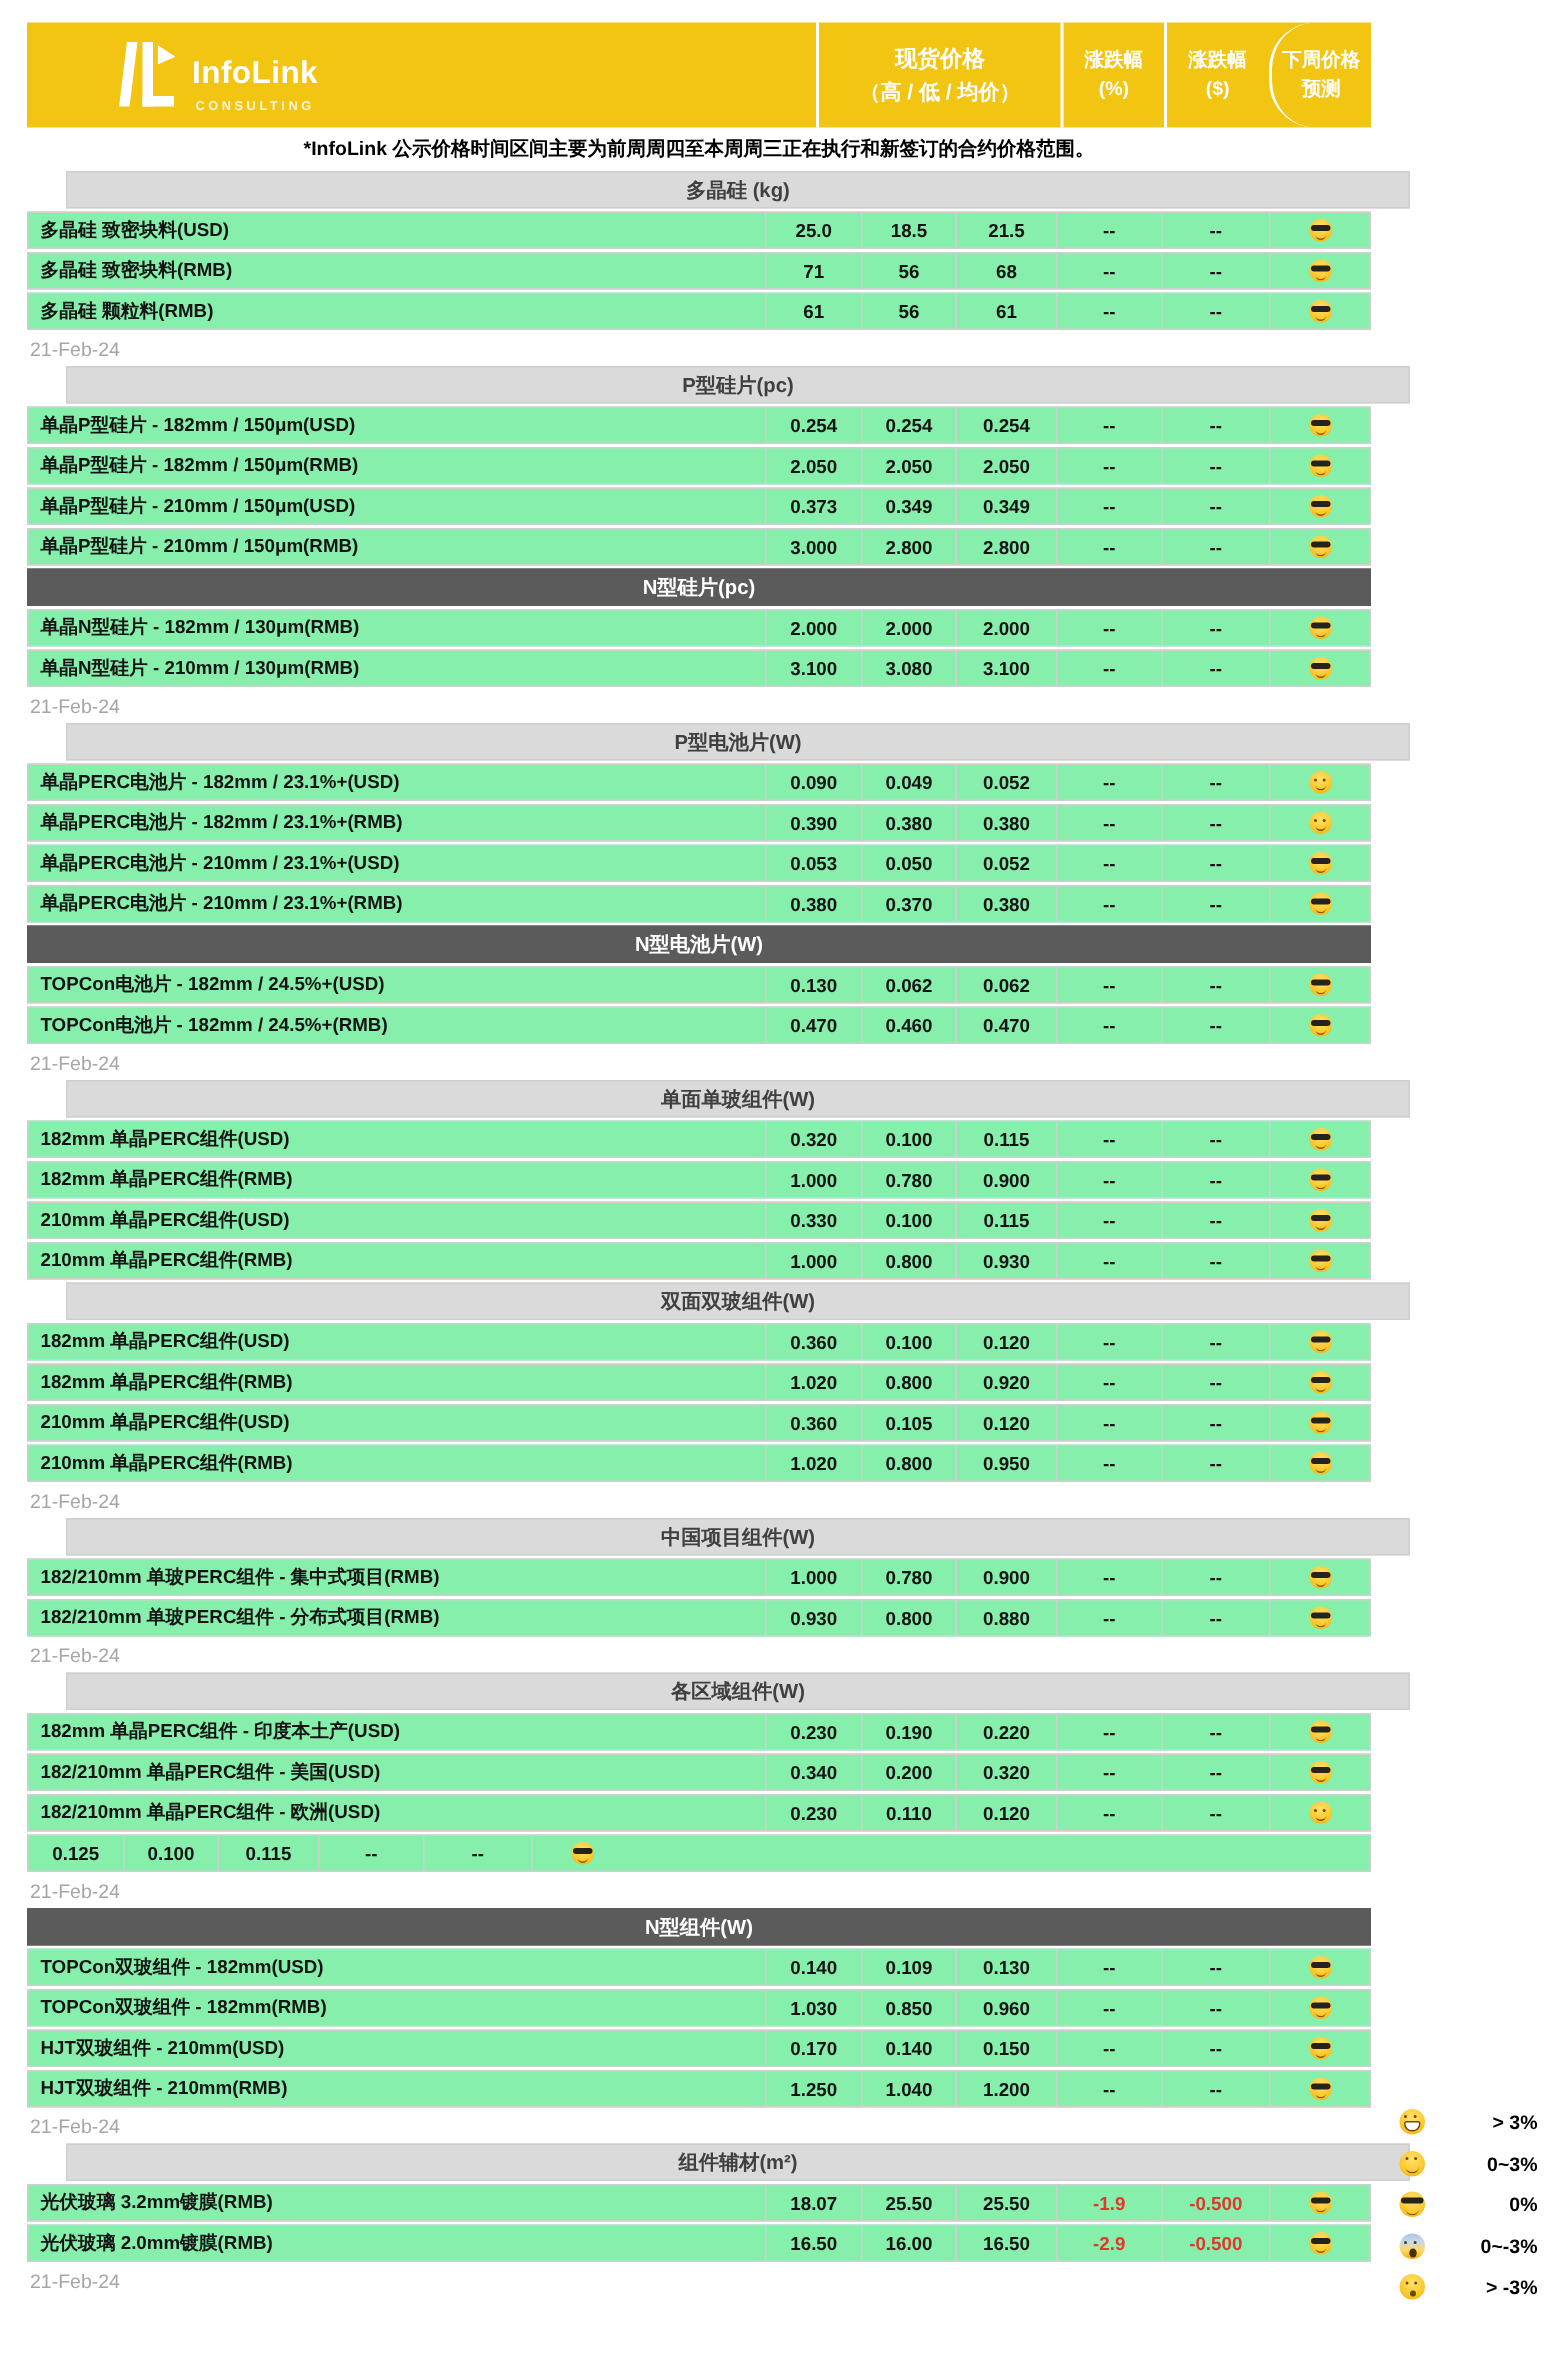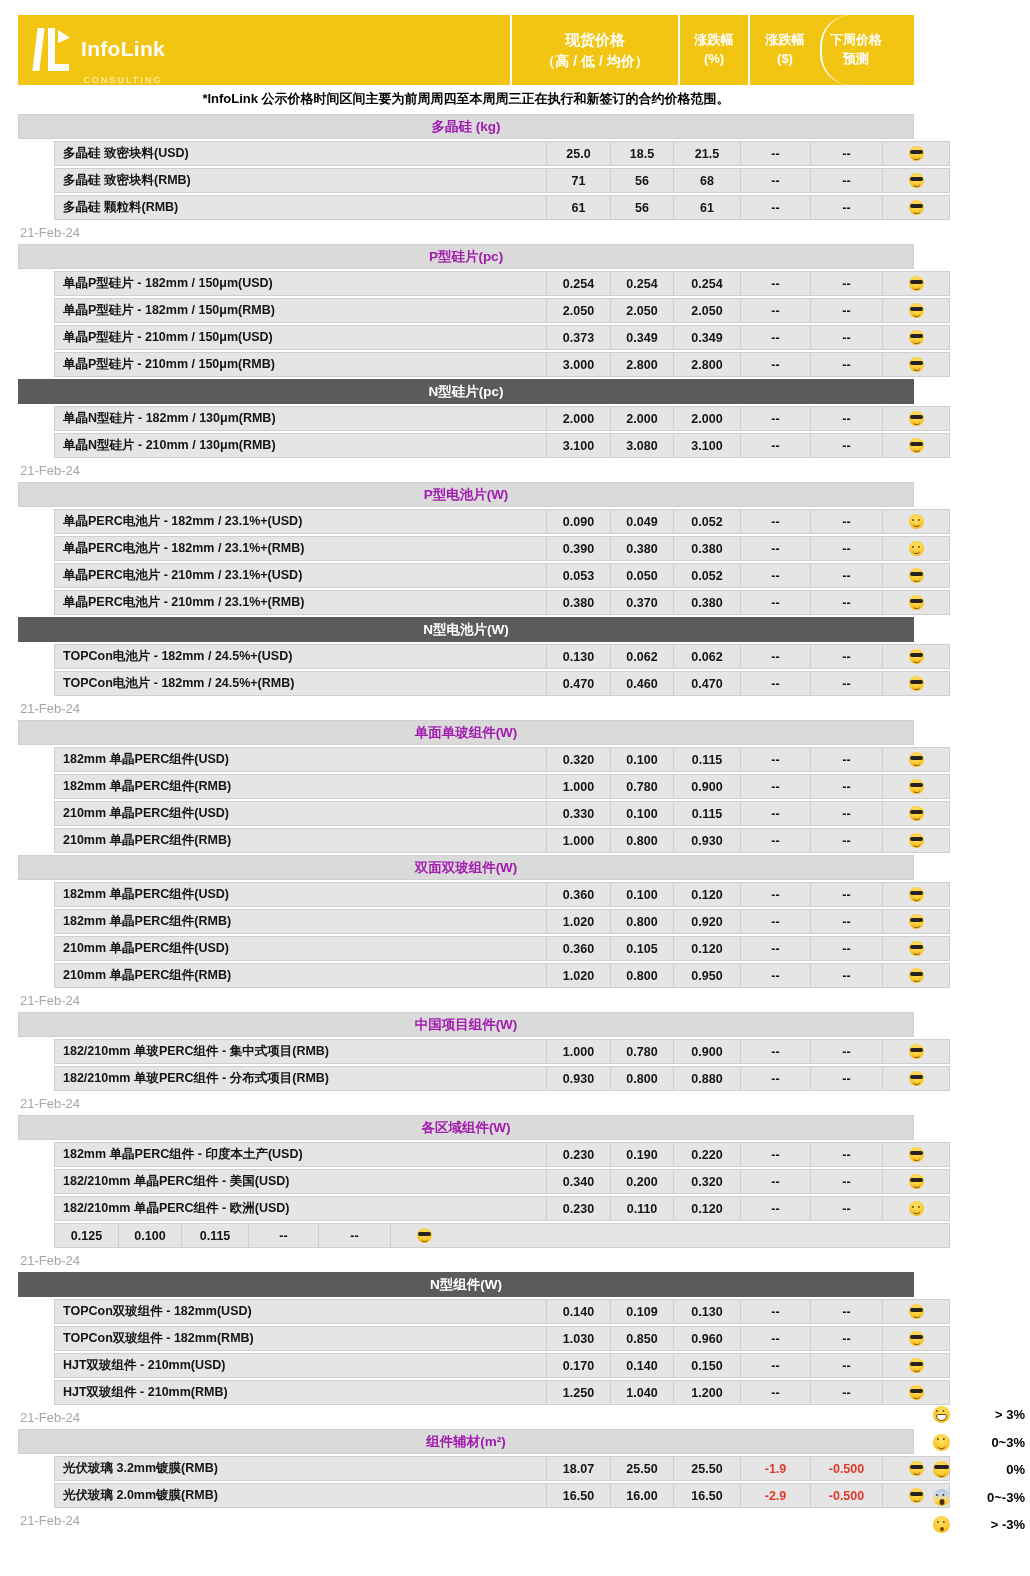--- a/index.html
+++ b/index.html
@@ -1,52 +1,52 @@
 <!DOCTYPE html>
 <html><head>
 <meta charset="utf-8">
 <style>
   * { box-sizing: border-box; }
   body { margin: 0; background: #fff; font-family: "Liberation Sans", "DejaVu Sans", sans-serif; }
   .canvas { position: relative; width: 1030px; height: 1576px; background: #fff; overflow: hidden; }
   .page { padding: 15px 0 0 18px; width: 914px; }
 
   
-  .banner { display: flex; height: 70px; background: #F3C513; width: 896px; }
+  .banner { display: flex; height: 70px; background: #F3C513; width: 896px; padding-left: 47px; }
   .bcell { border-left: 2px solid #fff; display: flex; flex-direction: column; justify-content: center;
            align-items: center; color: #fff; font-weight: 700; line-height: 1.45; text-align: center; }
   .b-logo { width: 492px; border-left: none; position: relative; }
   .b-spot { width: 168px; font-size: 15px; }
   .b-spot .sub { font-size: 14px; }
   .b-pct { width: 70px; font-size: 13px; }
   .b-usd { width: 72px; font-size: 13px; }
   .b-fc  { width: 70px; font-size: 13px; border-radius: 31px; }
 
   .logo-wrap { position: absolute; left: 16px; top: 11px; display: flex; align-items: flex-start; gap: 11px; }
   .logo-mark { position: relative; width: 36px; height: 48px; }
   .logo-mark .m1 { position: absolute; left: 1px; top: 2px; width: 7px; height: 43px; background: #fff; transform: skewX(-7deg); }
   .logo-mark .m2 { position: absolute; left: 14px; top: 2px; width: 7px; height: 43px; background: #fff; }
   .logo-mark .m3 { position: absolute; left: 14px; top: 38px; width: 21px; height: 7px; background: #fff; }
   .logo-mark .m4 { position: absolute; left: 24px; top: 4px; width: 12px; height: 13px; background: #fff;
                    clip-path: polygon(0 0, 100% 60%, 0 100%); }
   .logo-text { display: flex; flex-direction: column; padding-top: 8px; }
   .logo-brand { font-size: 21px; font-weight: 700; color: #fff; letter-spacing: .3px; }
-  .logo-sub { font-size: 8.5px; color: rgba(255,255,255,.82); letter-spacing: 2.4px; margin-top: 10px; font-weight: 400; }
+  .logo-sub { font-size: 8.5px; color: rgba(255,255,255,.82); letter-spacing: 2.4px; margin-top: 0; font-weight: 700; }
 
   
   .note { width: 896px; height: 27px; display: flex; align-items: center; justify-content: center;
           font-weight: 700; font-size: 13px; color: #000; }
 
   
   .sec-header { width: 896px; height: 25px; margin-top: 2px; border: 1px solid #cfcfcf; display: flex;
                 align-items: center; justify-content: center; font-weight: 700; font-size: 13.5px; }
-  .sec-header.light { background: #DADADA; color: #a21caf; }
+  .sec-header.light { background: #DADADA; color: #404040; margin-left: 26px; }
   .sec-header.dark  { background: #5B5B5B; color: #fff; border-color: #5B5B5B; }
 
-  .row { width: 896px; height: 25px; margin-top: 2px; border: 1px solid #cfcfcf; display: flex; background: #e5e5e5; margin-left: 36px; }
+  .row { width: 896px; height: 25px; margin-top: 2px; border: 1px solid #cfcfcf; display: flex; background: #86efac; }
   .cell { display: flex; align-items: center; justify-content: center; border-right: 1px solid #cfcfcf;
           font-size: 12.5px; font-weight: 700; color: #141414; overflow: hidden; white-space: nowrap; }
   .cell:last-child { border-right: none; }
   .c-name { width: 492px; justify-content: flex-start; padding-left: 8px; }
   .c-high { width: 64px; } .c-low { width: 63px; } .c-avg { width: 67px; }
   .c-pct { width: 70px; } .c-usd { width: 72px; } .c-fc { width: 66px; }
   .red { color: #E0392B; }
 
   .date { height: 22px; font-size: 13px; color: #A6A6A6; padding: 5px 0 0 2px; font-weight: 400; }
 

